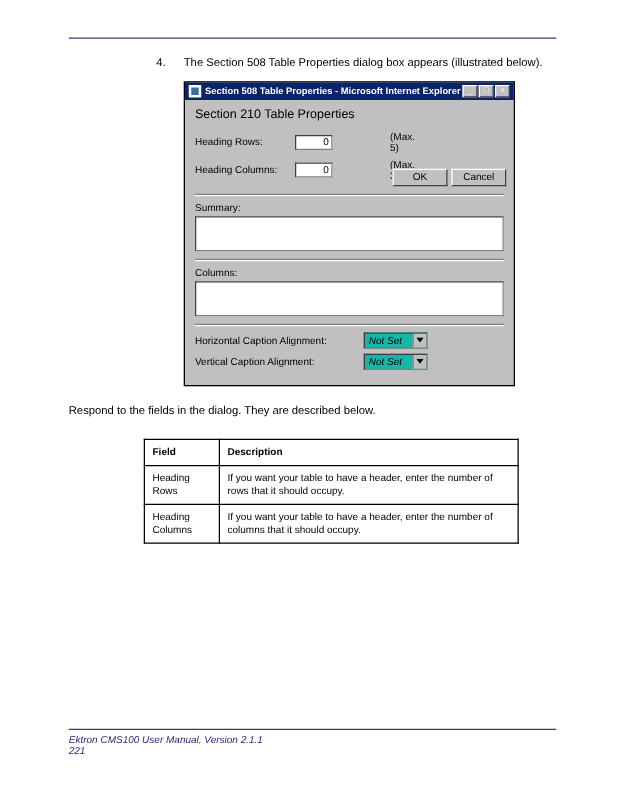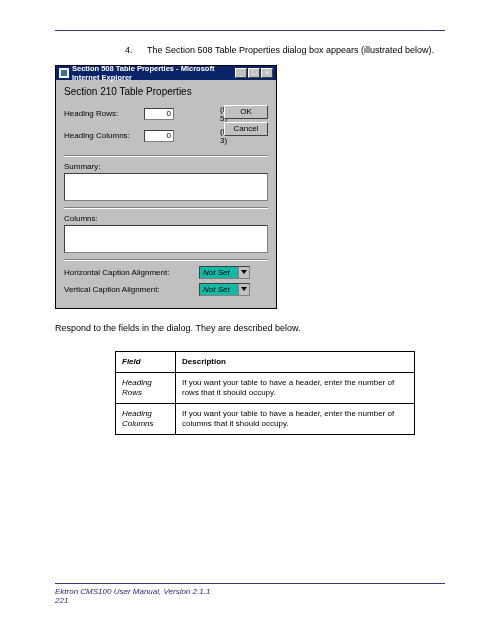--- a/index.html
+++ b/index.html
@@ -26,21 +26,22 @@
   }
   .step-num {
     width: 22px;
     flex-shrink: 0;
   }
   .step-text {
     line-height: 1.3;
   }
   
   .dialog {
-    width: 222px;
+    width: 265px;
+    margin-left: 92px;
     margin-top: 8px;
     border: 1px solid #000;
     background: #c0c0c0;
     font-size: 8px;
   }
   .titlebar {
     background: #0a246a;
     color: #fff;
     display: flex;
     align-items: center;
@@ -69,21 +70,21 @@
     border:1px solid #808080; border-top-color:#404040; border-left-color:#404040;
     text-align:right; padding-right:2px; font-size:8px;
   }
   .maxhint { margin-left:6px; width:42px;padding-left:40px; }
   .btn {
     width: 44px; height:14px;
     background:#c0c0c0;
     border:1px solid #fff; border-right-color:#404040; border-bottom-color:#404040;
     text-align:center; font-size:8px; line-height:12px;
   }
-  .btncol { margin-left:auto; display:flex; flex-direction:column; gap:3px; }
+  .btncol { margin-left:auto; display:flex; flex-direction:row; gap:3px;align-items:flex-end; }
   .twocol { display:flex; }
   .leftfields { flex:1; }
   .sep { height:1px; background:#808080; margin:6px 0; box-shadow:0 1px 0 #fff; }
   .bigbox {
     width: 100%; height: 28px; background:#fff;
     border:1px solid #808080; border-top-color:#404040; border-left-color:#404040;
     margin-top:2px;
   }
   .dropdown {
     display:inline-flex; align-items:stretch; height:13px;
@@ -107,21 +108,21 @@
     font-size: 8px;
   }
   table.desc th, table.desc td {
     border: 1px solid #000;
     padding: 5px 6px;
     text-align: left;
     vertical-align: top;
     line-height: 1.25;
   }
   table.desc th { font-weight: bold; background:#fff; }
-  table.desc th:first-child, table.desc td:first-child { width: 60px; font-style: italic; }
+  table.desc th:first-child, table.desc td:first-child { width: 60px; }
   
   .footer {
     position: absolute;
     left: 55px; right: 55px; bottom: 28px;
   }
   .footer-rule { border-top:1px solid #3a3a8a; margin-bottom:3px; }
   .footer-row { display:flex; justify-content:center; font-size:8px; font-style:italic; color:#2a2a7a;flex-direction:column; }
 </style>
 </head>
 <body>

